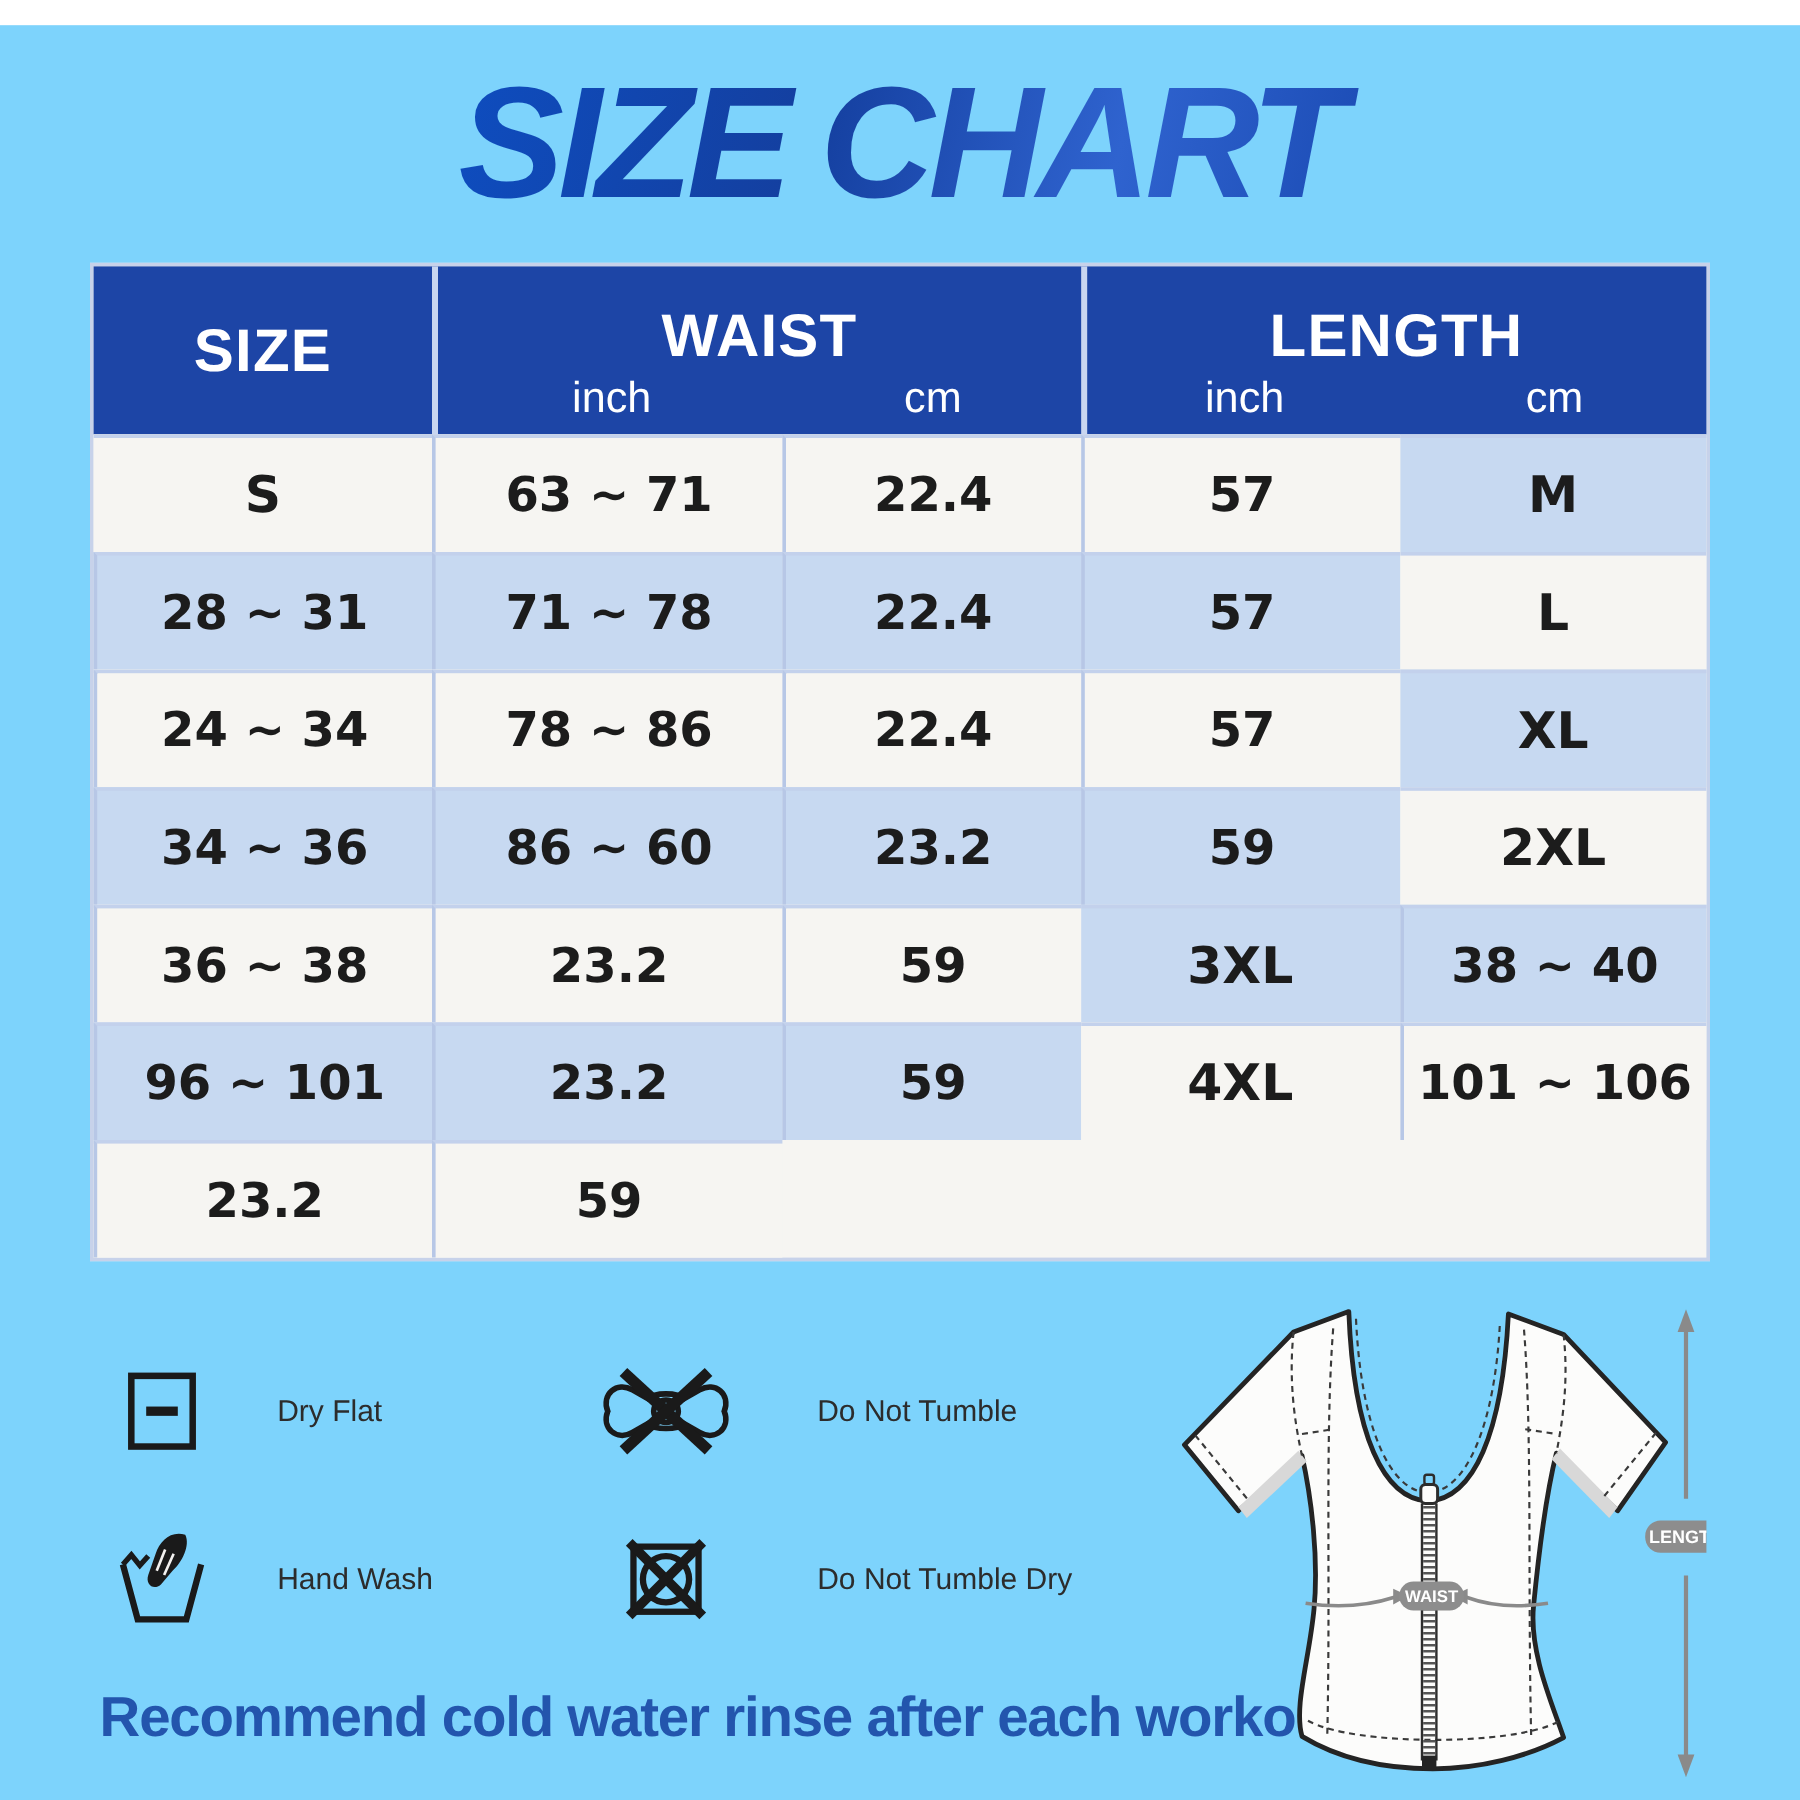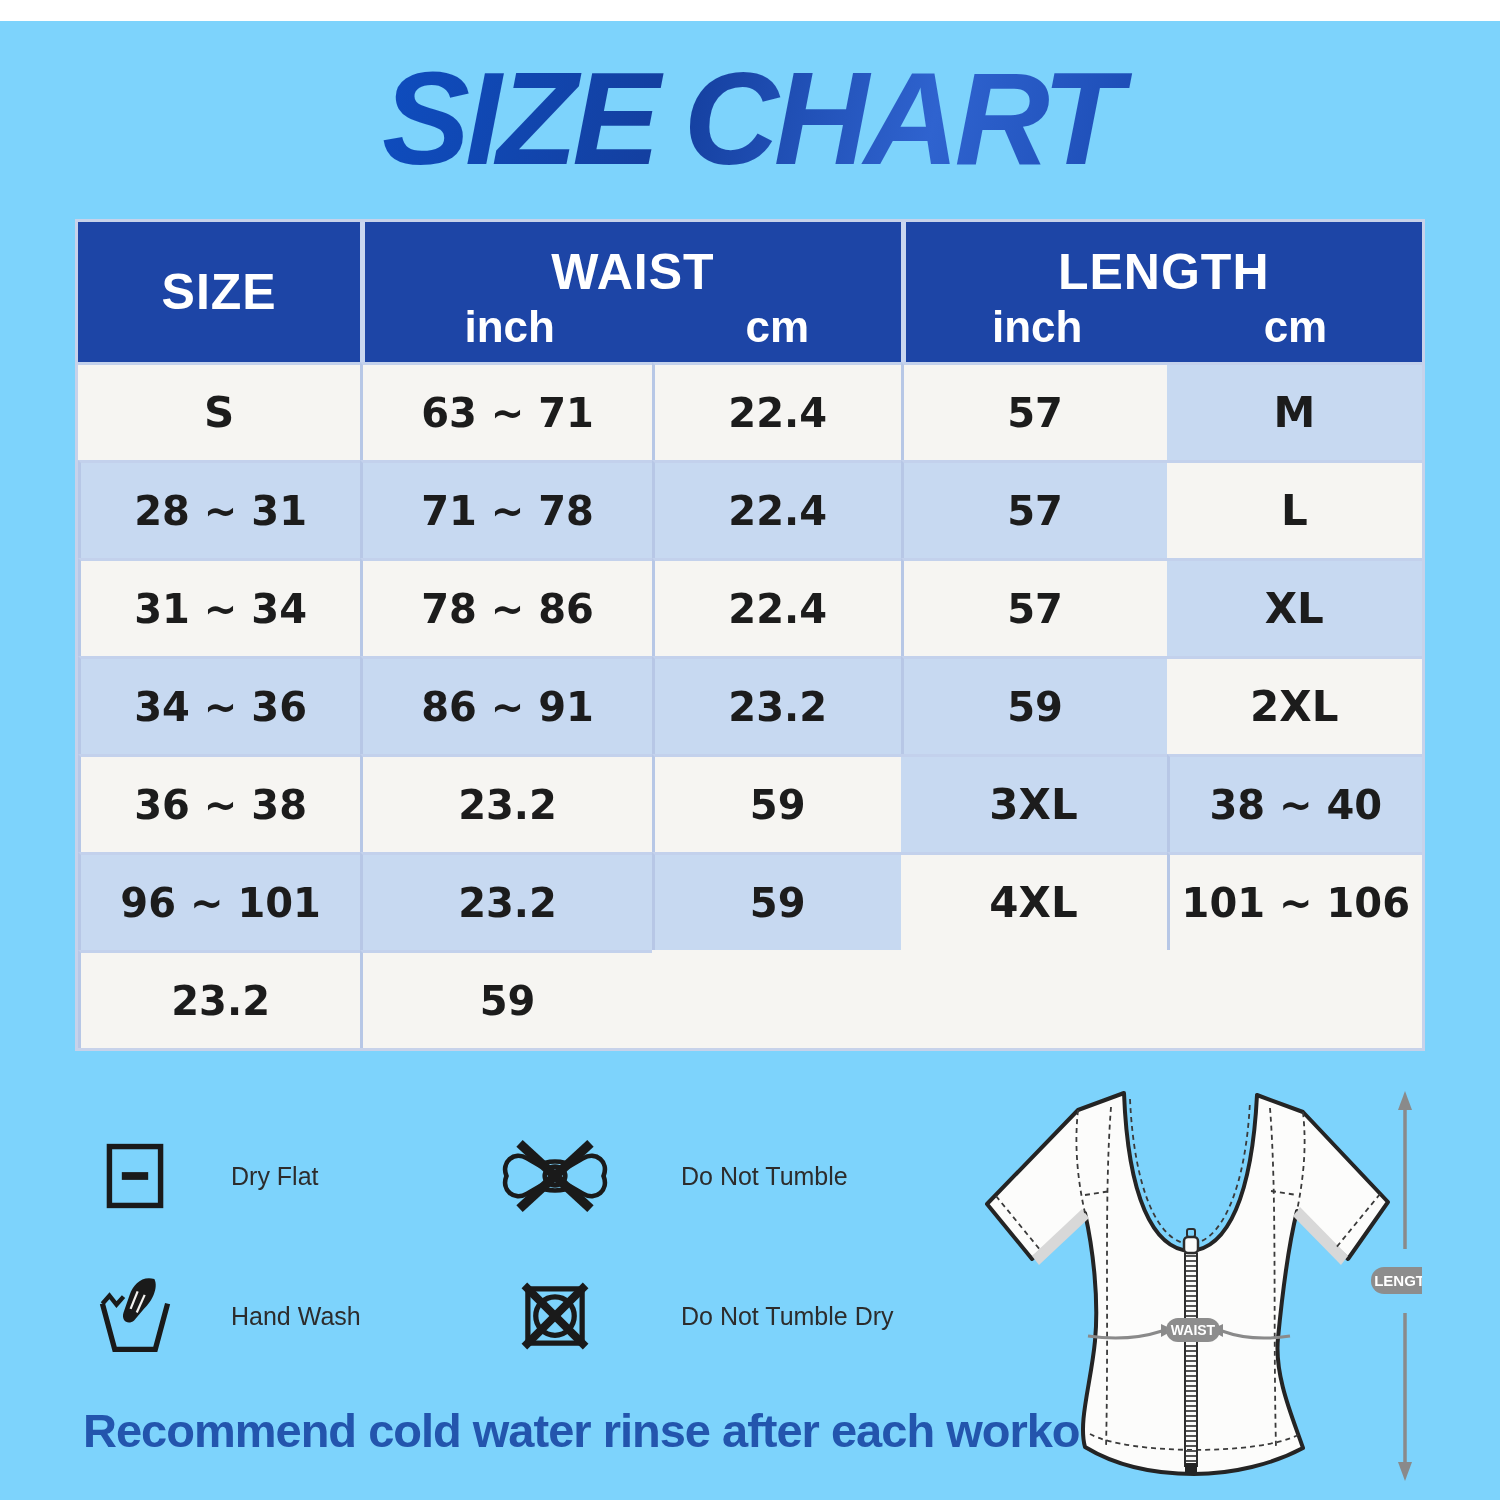--- a/index.html
+++ b/index.html
@@ -21,21 +21,21 @@
     display:grid;grid-template-columns:21% 21.7% 18.5% 19.8% 19%;
     grid-template-rows:140px repeat(7,1fr);
     border:3px solid #c7d2ea;box-sizing:border-box;background:#f6f5f2;}
   .th{background:#1d45a6;color:#ffffff;display:flex;align-items:center;justify-content:center;}
   .th-size{grid-column:1;font-size:50px;font-weight:bold;letter-spacing:1px;}
   .th-group{flex-direction:column;justify-content:flex-end;padding-bottom:10px;box-sizing:border-box;
     border-left:5px solid #c9d6f0;}
   .th-waist{grid-column:2/4;}
   .th-length{grid-column:4/6;}
   .th-main{font-size:50px;font-weight:bold;letter-spacing:1px;line-height:1.1;}
-  .th-sub{display:flex;width:100%;font-size:44px;font-weight:bold;margin-top:2px;}
+  .th-sub{display:flex;width:100%;font-size:36px;font-weight:normal;margin-top:2px;}
   .th-waist .s1{width:54%;text-align:center;}
   .th-waist .s2{width:46%;text-align:center;}
   .th-length .s1{width:51%;text-align:center;}
   .th-length .s2{width:49%;text-align:center;}
   .td{display:flex;align-items:center;justify-content:center;
     font-family:"DejaVu Sans","Liberation Sans",sans-serif;
     font-weight:bold;font-size:40px;color:#1c1c1c;
     border-top:3px solid #c3d1ec;box-sizing:border-box;white-space:nowrap;}
   .td.cdiv{border-left:3px solid #b7c7e6;}
   .td.szc{font-size:42px;}
@@ -86,28 +86,28 @@
     <div class="td cdiv r-odd">22.4</div>
     <div class="td cdiv r-odd">57</div>
 
     <div class="td szc r-even">M</div>
     <div class="td cdiv r-even">28 ~ 31</div>
     <div class="td cdiv r-even">71 ~ 78</div>
     <div class="td cdiv r-even">22.4</div>
     <div class="td cdiv r-even">57</div>
 
     <div class="td szc r-odd">L</div>
-    <div class="td cdiv r-odd">31 ~ 34</div>
+    <div class="td cdiv r-odd">24 ~ 34</div>
     <div class="td cdiv r-odd">78 ~ 86</div>
     <div class="td cdiv r-odd">22.4</div>
     <div class="td cdiv r-odd">57</div>
 
     <div class="td szc r-even">XL</div>
     <div class="td cdiv r-even">34 ~ 36</div>
-    <div class="td cdiv r-even">86 ~ 91</div>
+    <div class="td cdiv r-even">86 ~ 60</div>
     <div class="td cdiv r-even">23.2</div>
     <div class="td cdiv r-even">59</div>
 
     <div class="td szc r-odd">2XL</div>
     <div class="td cdiv r-odd">36 ~ 38</div>
     <div class="td cdiv r-odd">23.2</div>
     <div class="td cdiv r-odd">59</div>
 
     <div class="td szc r-even">3XL</div>
     <div class="td cdiv r-even">38 ~ 40</div>

